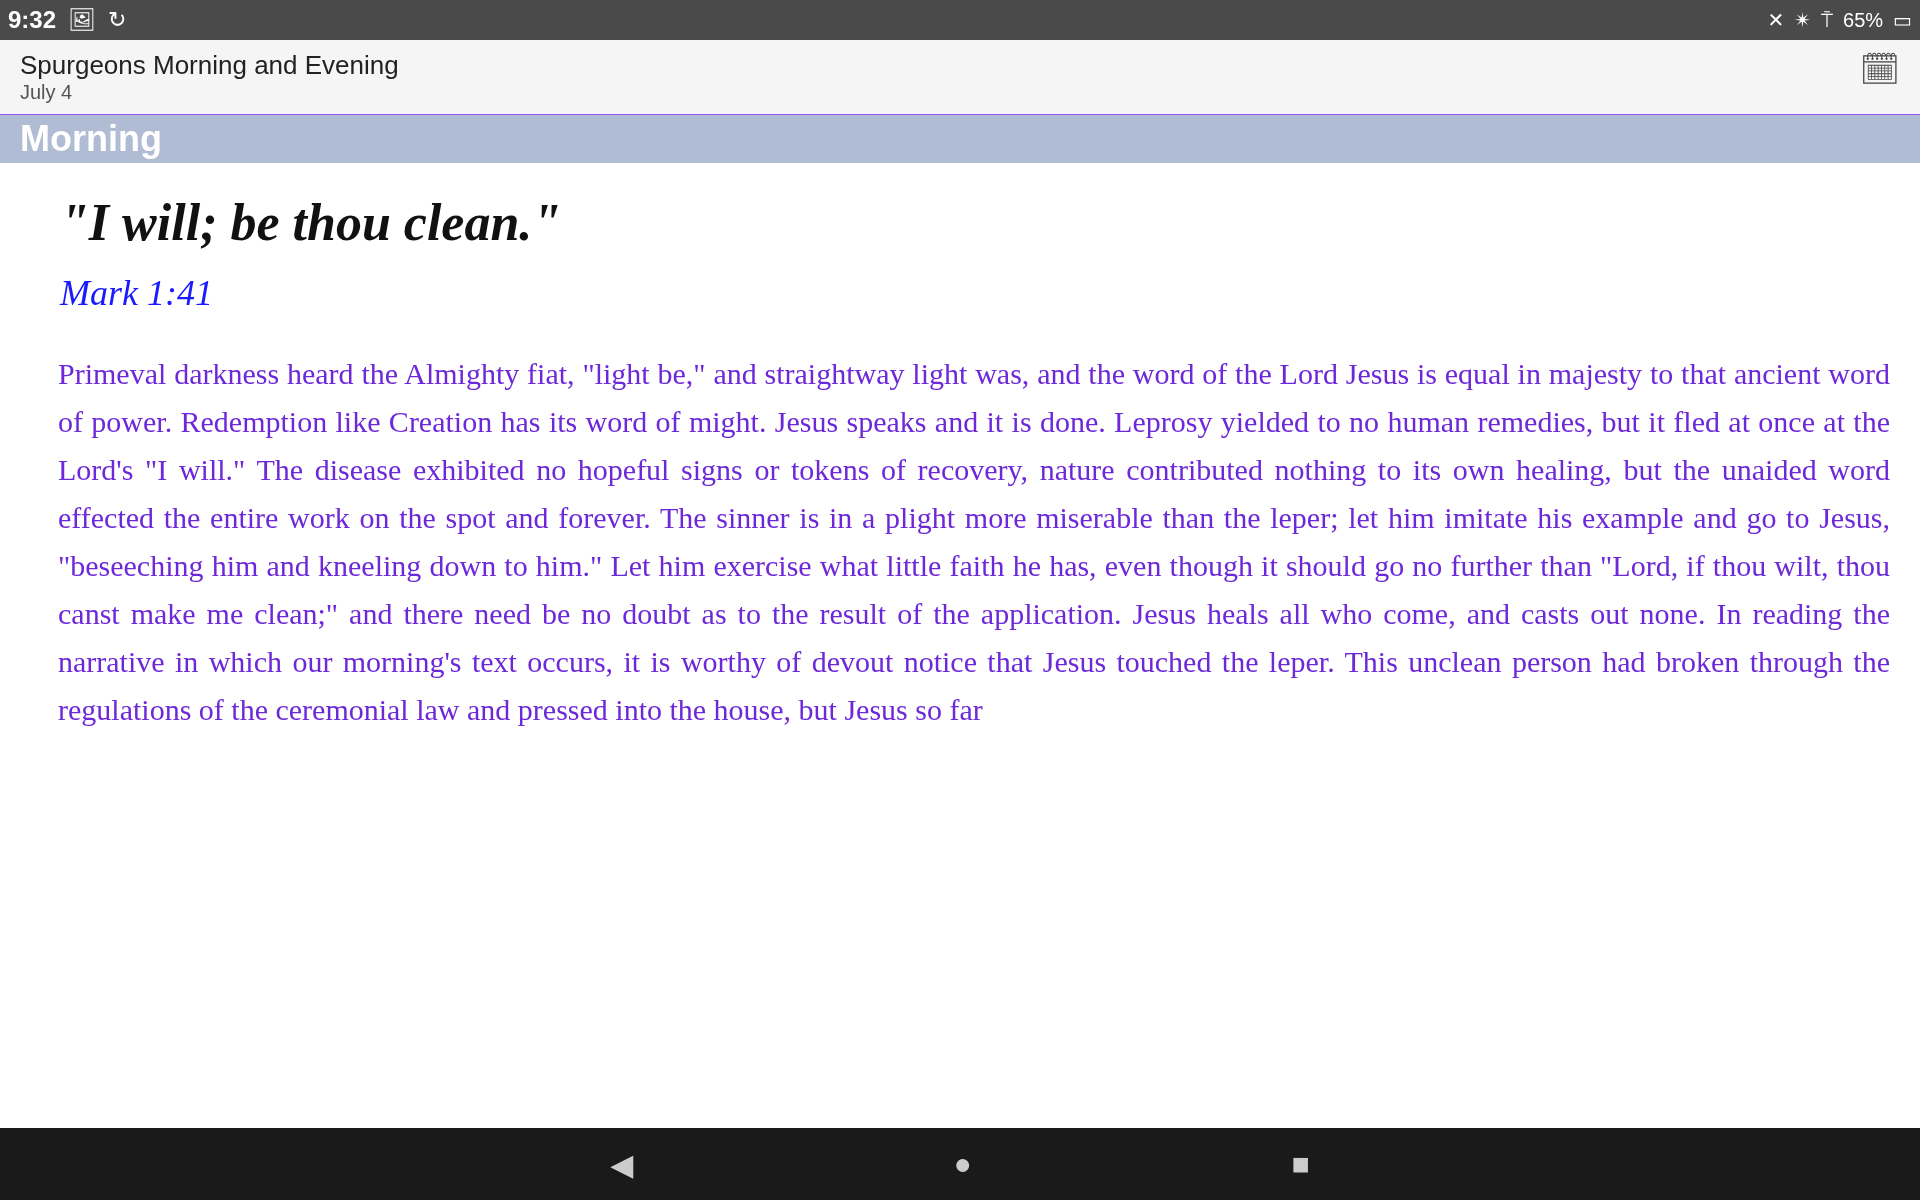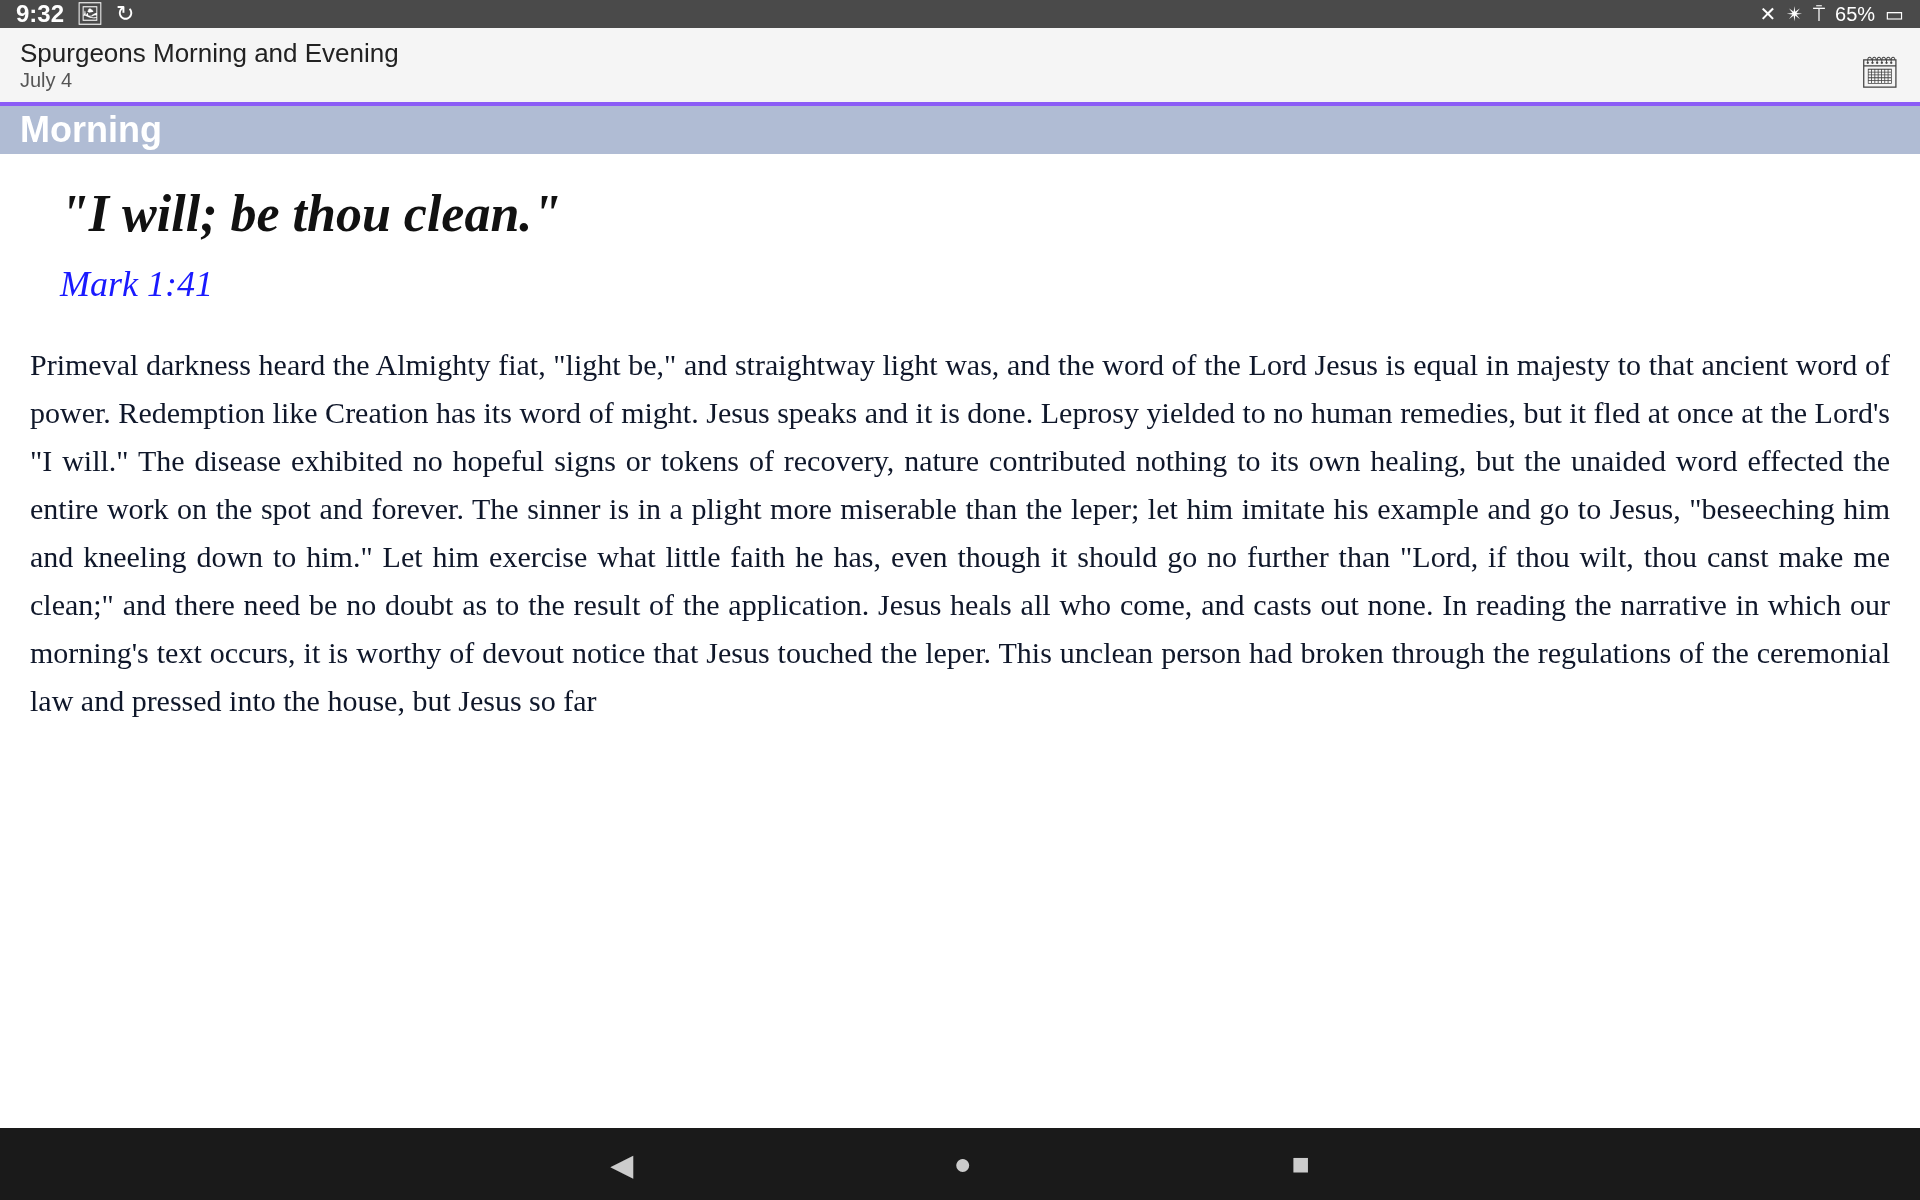--- a/index.html
+++ b/index.html
@@ -15,25 +15,25 @@
       font-family: serif;
       overflow: hidden;
       display: flex;
       flex-direction: column;
     }
 
     
     .status-bar {
       background: #4a4a4a;
       color: #ffffff;
-      height: 28px;
+      height: 40px;
       display: flex;
       align-items: center;
       justify-content: space-between;
-      padding: 0 16px;
+      padding: 0 8px;
       font-family: sans-serif;
       font-size: 22px;
       flex-shrink: 0;
     }
 
     .status-left {
       display: flex;
       align-items: center;
       gap: 12px;
     }
@@ -47,23 +47,23 @@
       display: flex;
       align-items: center;
       gap: 10px;
       font-size: 20px;
     }
 
     
     .app-header {
       background: #f5f5f5;
       padding: 10px 20px;
-      border-bottom: 4px solid #8b5cf6;
-      display: flex;
-      align-items: flex-end;
+      border-bottom: 1px solid #8b5cf6;
+      display: flex;
+      align-items: flex-start;
       justify-content: space-between;
       flex-shrink: 0;
     }
 
     .app-header-left {
       display: flex;
       flex-direction: column;
     }
 
     .app-title {
@@ -121,22 +121,23 @@
       font-style: italic;
       color: #1a1aff;
       margin-bottom: 36px;
       margin-left: 30px;
     }
 
     .devotional-text {
       font-family: serif;
       font-size: 30px;
       line-height: 1.6;
-      color: #0f172a;
+      color: #6d28d9;
       text-align: justify;
+      margin-left: 28px;
     }
 
     
     .nav-bar {
       background: #1a1a1a;
       height: 72px;
       display: flex;
       align-items: center;
       justify-content: center;
       gap: 320px;

